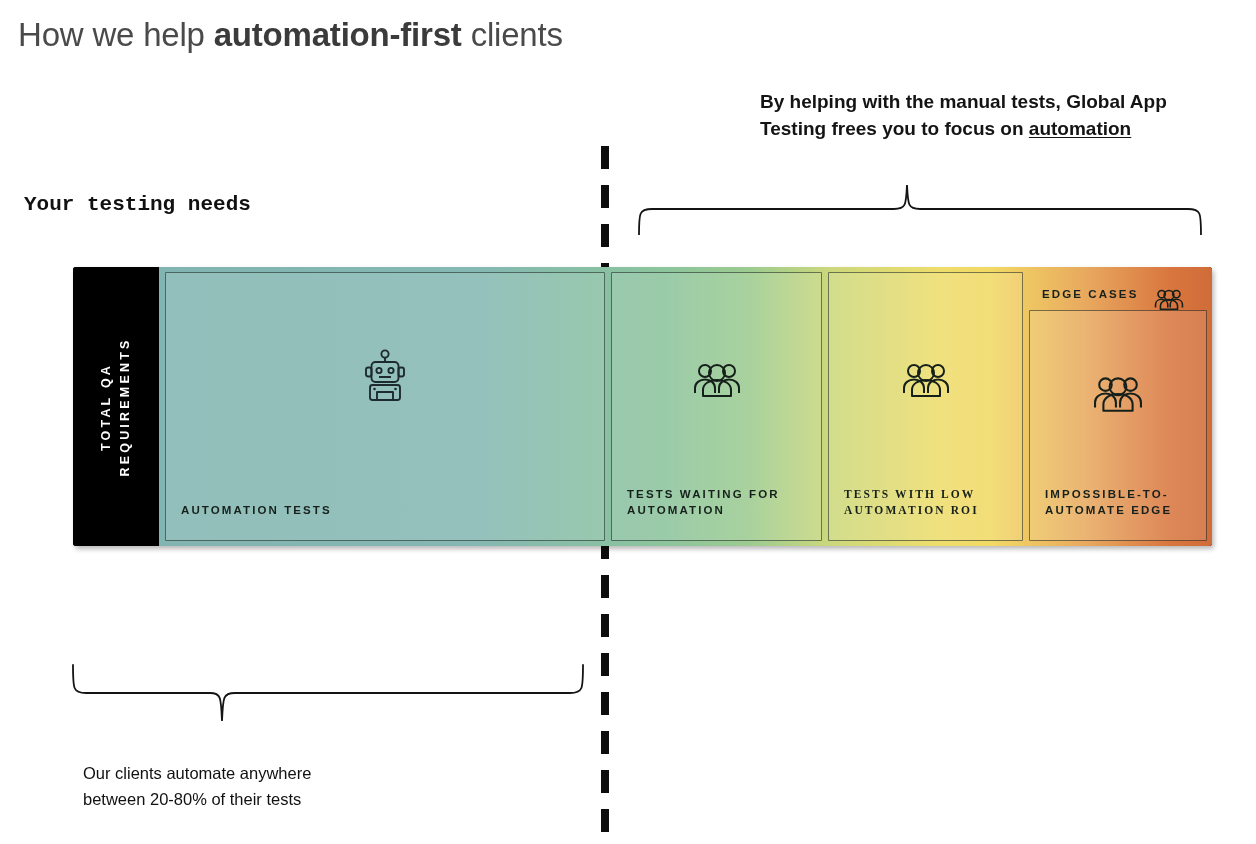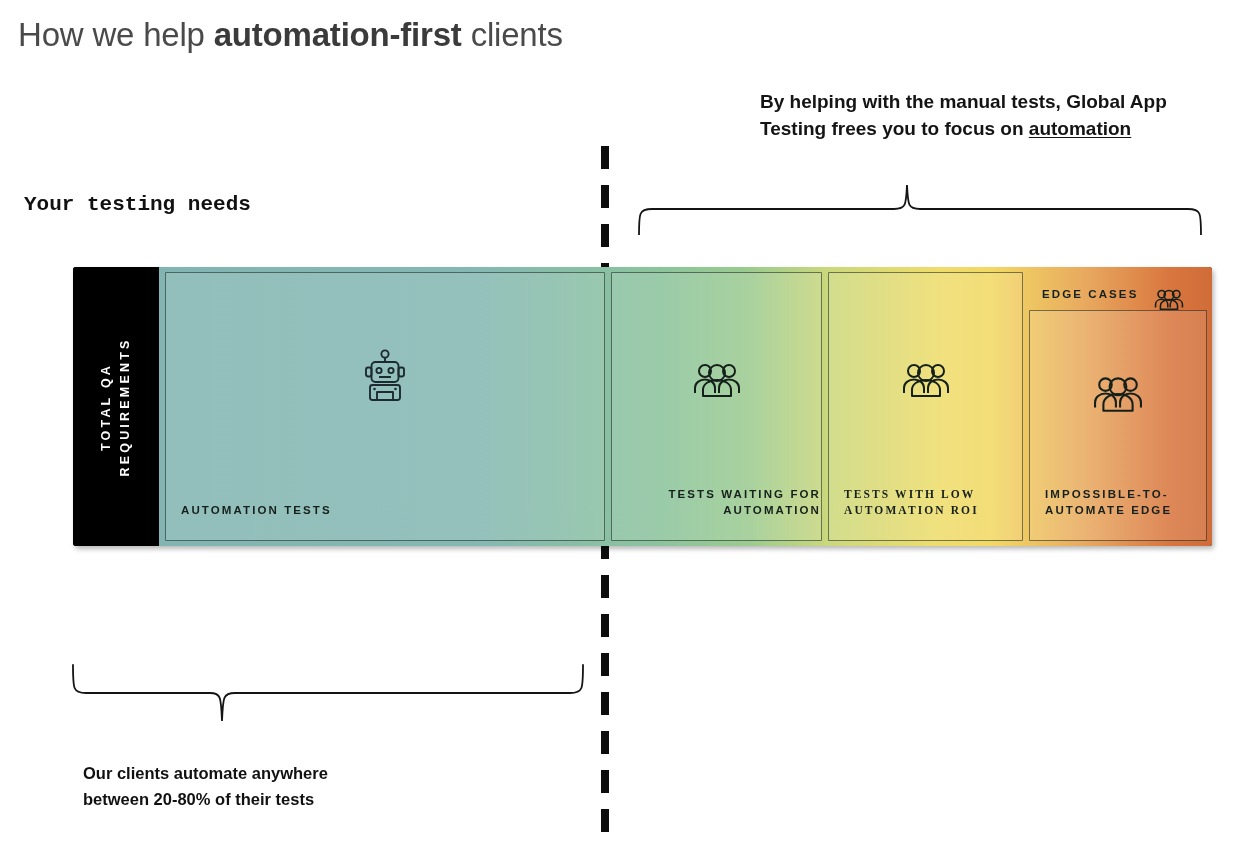--- a/index.html
+++ b/index.html
@@ -28,21 +28,21 @@
 
   
   .subheading {
     position: absolute; left: 24px; top: 193px;
     font-size: 21px; font-weight: 700; color: #111111; font-family: Liberation Mono, monospace;
   }
 
   
   .bottom-caption {
     position: absolute; left: 83px; top: 760px; width: 420px;
-    font-size: 16.5px; line-height: 26px; font-weight: 700; color: #111111;
+    font-size: 16.5px; line-height: 26px; font-weight: 400; color: #111111;
   }
 
   
   .divider {
     position: absolute; left: 601px; top: 146px;
     width: 8px; height: 692px;
     background: repeating-linear-gradient(
       to bottom, #0d0d0d 0px, #0d0d0d 23px,
       rgba(0,0,0,0) 23px, rgba(0,0,0,0) 39px);
   }
@@ -103,21 +103,21 @@
   }
   .card-icon {
     position: absolute; left: 0; right: 0; top: 0; bottom: 0;
     display: flex; align-items: center; justify-content: center;
     pointer-events: none;
   }
   .card-icon svg { display: block; }
 
   
   .p1 { flex: 0 0 440px; }
-  .p2 { flex: 0 0 211px; text-align: right; }
+  .p2 { flex: 0 0 211px; }
   .p3 { flex: 0 0 195px; font-family: Liberation Serif, serif; }
   .p4 { flex: 1 1 auto; }
 
   .p1 .card-icon { transform: translateY(-32px); }
   .p2 .card-icon { transform: translateY(-28px); }
   .p3 .card-icon { transform: translateY(-28px); }
   .p4 .card-icon { transform: translateY(-14px); }
 
   
   .edge-header {

